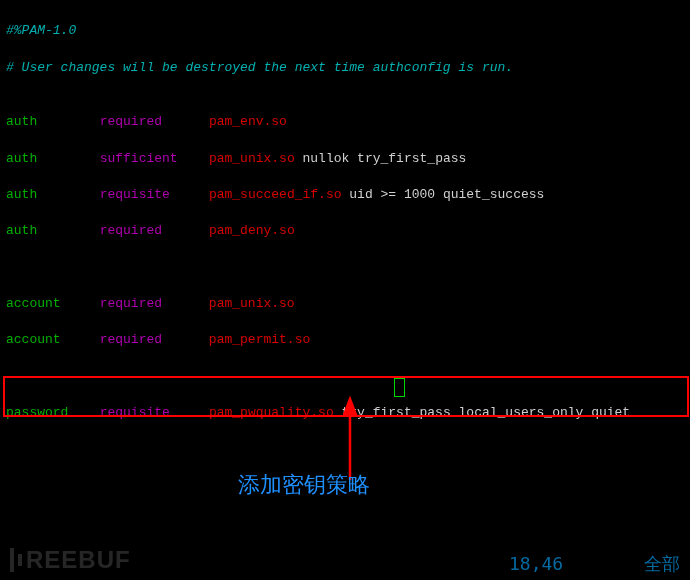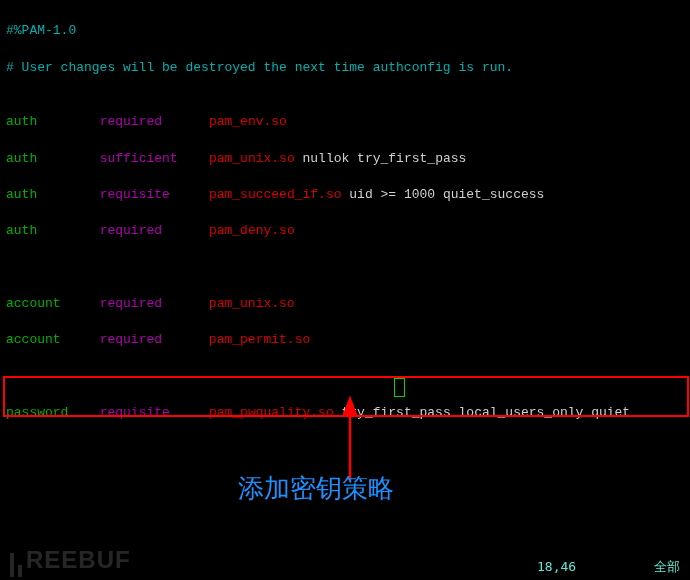--- a/index.html
+++ b/index.html
@@ -16,21 +16,21 @@
   }
   .editor {
     padding: 4px 6px;
     white-space: pre;
     color: #ccc;
   }
   .line {
     display: block;
     min-height: 1.4em;
   }
-  .c-cyan   { color: #00afaf; }
+  .c-cyan   { color: #00afaf; font-style: italic; }
   .c-green  { color: #00af00; }
   .c-magenta{ color: #af00af; }
   .c-red    { color: #d70000; margin-top: 35px; }
   .c-white  { color: #d0d0d0; }
   .highlight-box {
     position: absolute;
     border: 2px solid #ff0000;
     pointer-events: none;
   }
   .hl-main {
@@ -47,51 +47,51 @@
     height: 17px;
     border: 1.5px solid #00d700;
     pointer-events: none;
   }
   .annotation {
     position: absolute;
     top: 470px;
     left: 238px;
     color: #1e90ff;
     font-family: "Microsoft YaHei", sans-serif;
-    font-size: 26px;
+    font-size: 22px;
     font-weight: 500;
     pointer-events: none;
   }
   .arrow {
     position: absolute;
     top: 395px;
     left: 335px;
     pointer-events: none;
   }
   .statusline {
     position: absolute;
     bottom: 4px;
     right: 10px;
-    color: #5eead4;
+    color: #0369a1;
     font-family: "Consolas", monospace;
-    font-size: 13px;
+    font-size: 18px;
   }
   .statusline span { display:inline-block; }
   .pos  { margin-right: 70px; }
   .watermark {
     position: absolute;
     bottom: 3px;
     left: 10px;
     color: rgba(255,255,255,0.15);
     font-family: Arial, sans-serif;
     font-weight: bold;
     letter-spacing: 1px;
     font-size: 24px;
     display: flex;
-    align-items: flex-end;
+    align-items: center;
     gap: 4px;
   }
   .watermark .bar {
     width: 4px;
     height: 24px;
     background: rgba(255,255,255,0.15);
     display:inline-block;
   }
   .watermark .bar.s { height:12px; }
 </style>

